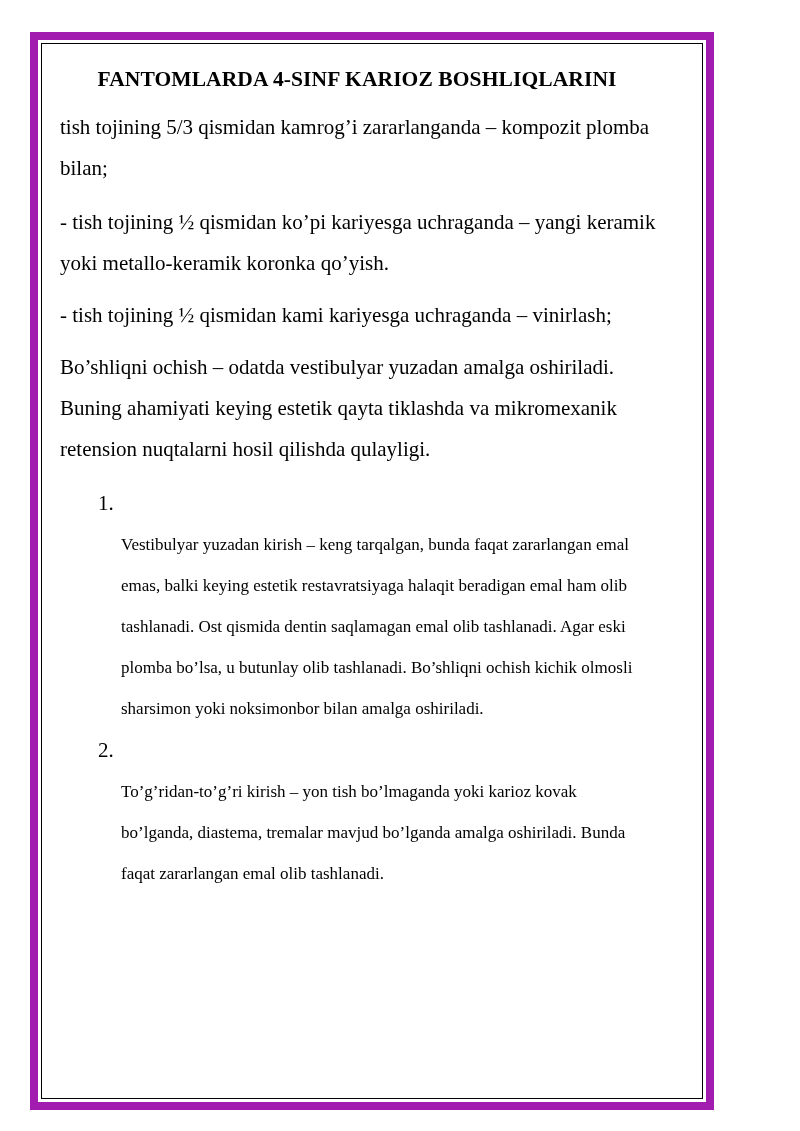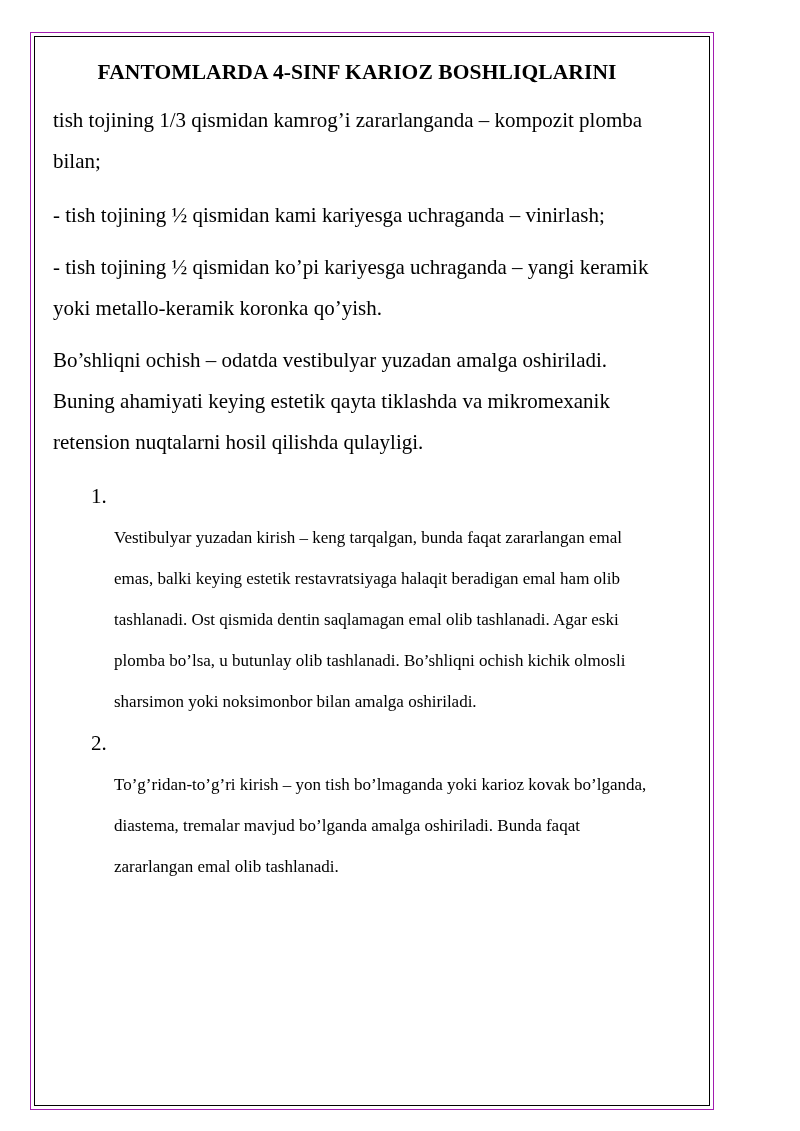--- a/index.html
+++ b/index.html
@@ -16,21 +16,21 @@
   }
 
   
   .page {
     position: absolute;
     left: 30px;
     top: 32px;
     width: 684px;
     height: 1078px;
     box-sizing: border-box;
-    border: 1px solid #a21caf;
+    border: 8px solid #a21caf;
     background: #ffffff;
   }
   .page-inner {
     position: absolute;
     left: 3px;
     top: 3px;
     right: 3px;
     bottom: 3px;
     box-sizing: border-box;
     border: 1px solid #000000;
@@ -105,29 +105,29 @@
 
 <div class="page">
   <div class="page-inner">
     <div class="content">
 
       <h1 class="doc-title">
         <span class="line">FANTOMLARDA 4-SINF KARIOZ BOSHLIQLARINI</span>
       </h1>
 
       <p class="para">
-        <span>tish tojining 1/3 qismidan kamrog’i zararlanganda – </span><span class="hl">kompozit plomba bilan</span><span>;</span>
+        <span>tish tojining 5/3 qismidan kamrog’i zararlanganda – </span><span class="hl">kompozit plomba bilan</span><span>;</span>
+      </p>
+
+      <p class="para tight">
+        <span>- tish tojining ½ qismidan ko’pi kariyesga uchraganda – yangi keramik yoki metallo-keramik koronka qo’yish.</span>
       </p>
 
       <p class="para tight">
         <span>- tish tojining ½ qismidan kami kariyesga uchraganda – vinirlash;</span>
-      </p>
-
-      <p class="para tight">
-        <span>- tish tojining ½ qismidan ko’pi kariyesga uchraganda – yangi keramik yoki metallo-keramik koronka qo’yish.</span>
       </p>
 
       <p class="para">
         <span>Bo’shliqni ochish – odatda vestibulyar yuzadan amalga oshiriladi. Buning ahamiyati keying estetik qayta tiklashda va mikromexanik retension nuqtalarni hosil qilishda qulayligi.</span>
       </p>
 
       <ol class="num-list">
         <li class="num-item">
           <span class="num-marker">1.</span>
           <span class="num-text"><span>Vestibulyar yuzadan kirish – </span><span class="hl">keng tarqalgan</span><span>, bunda faqat zararlangan emal emas, balki keying estetik restavratsiyaga halaqit beradigan emal ham olib tashlanadi. Ost qismida dentin saqlamagan emal olib tashlanadi. Agar eski plomba bo’lsa, u butunlay olib tashlanadi. Bo’shliqni ochish kichik olmosli sharsimon yoki noksimonbor bilan amalga oshiriladi.</span></span>

